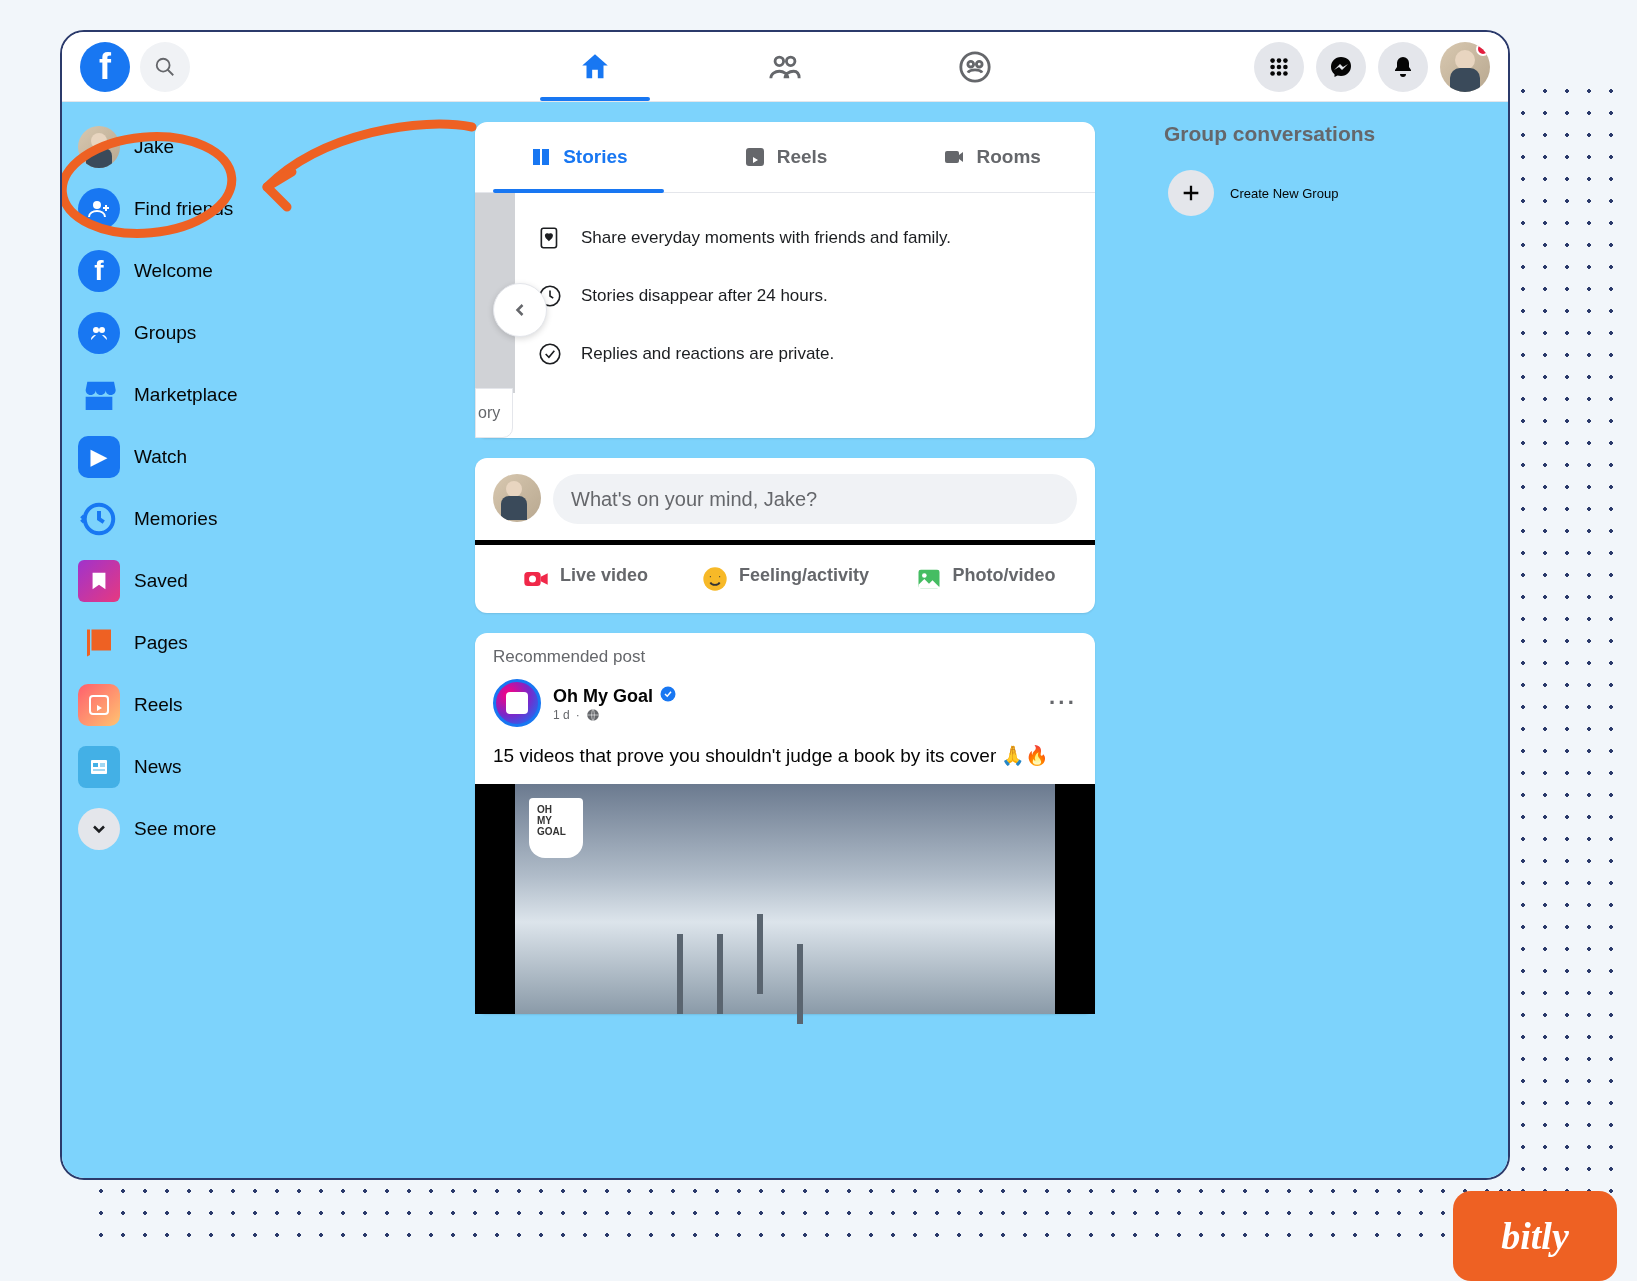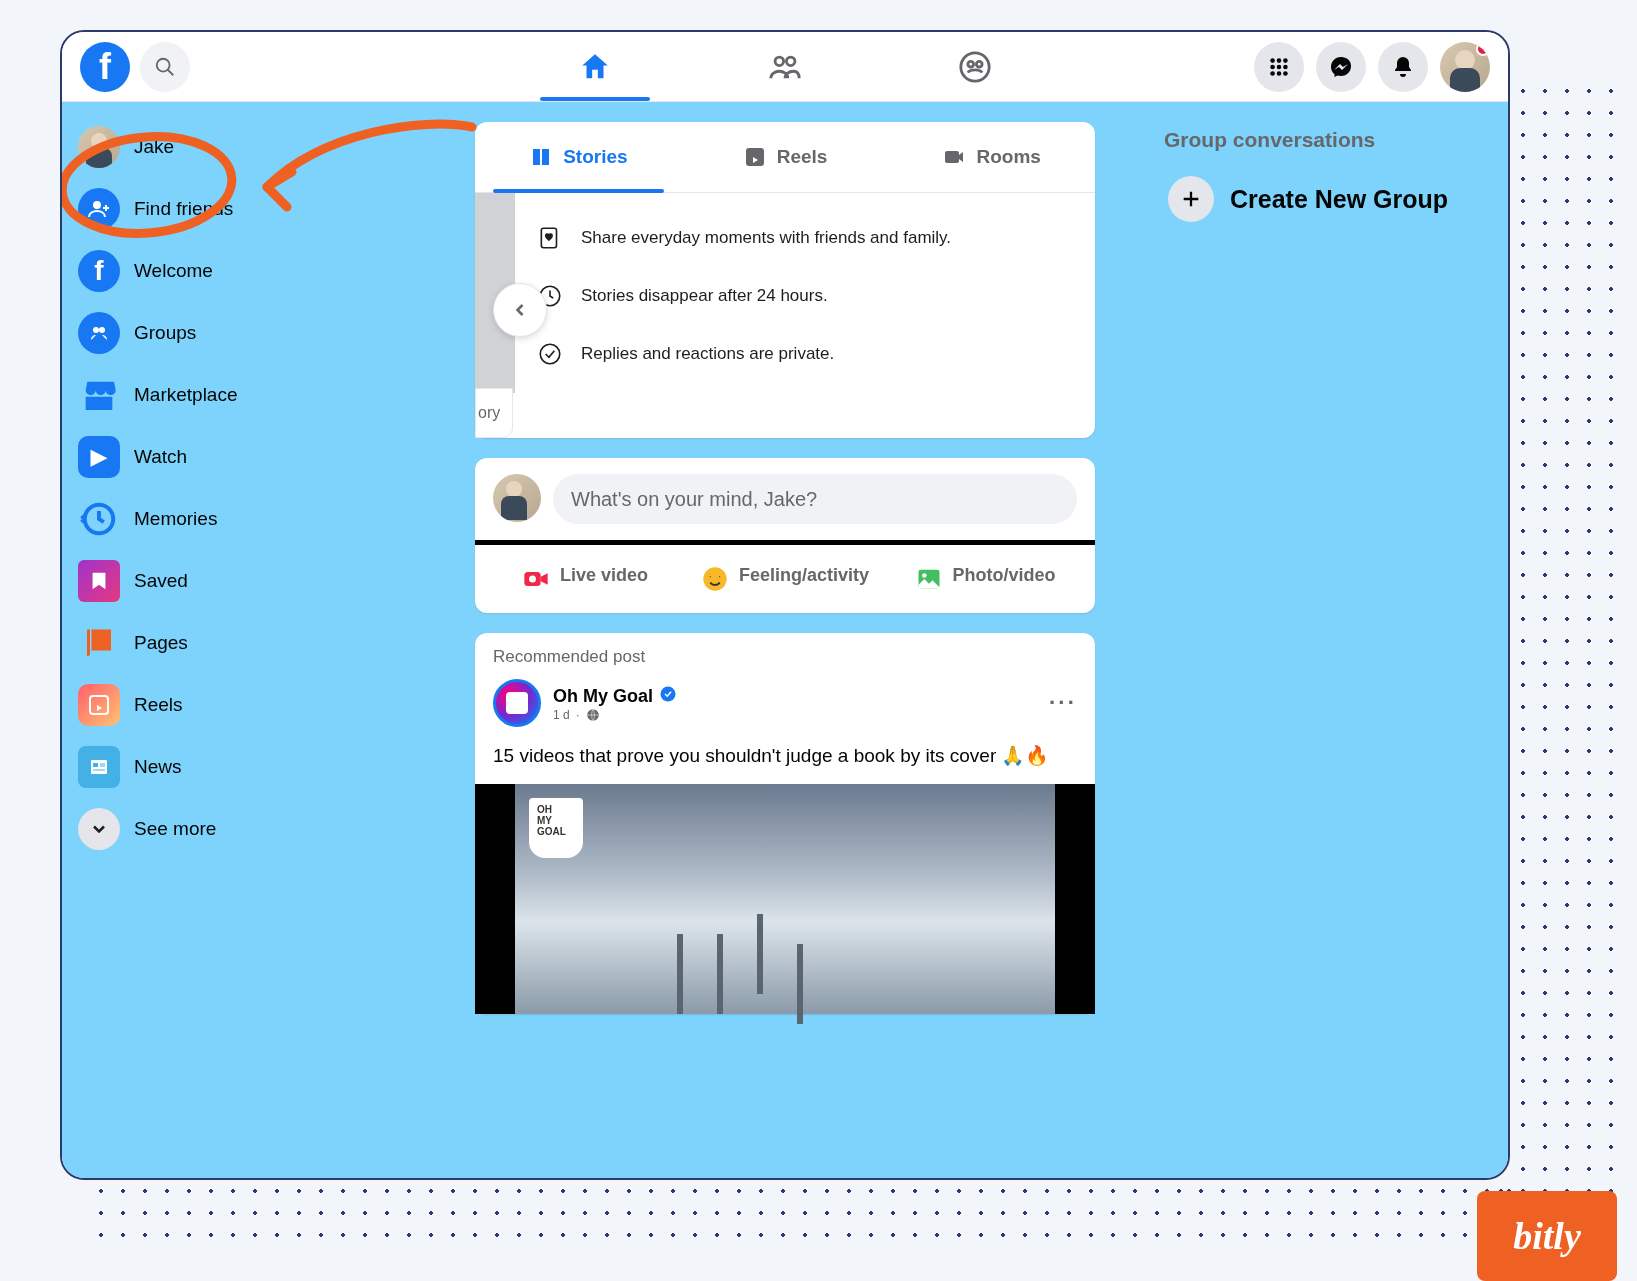--- a/index.html
+++ b/index.html
@@ -268,55 +268,55 @@
 .watermark {
   position: absolute; top: 14px; left: 14px;
   width: 54px; height: 60px;
   background: #fff; border-radius: 4px 4px 16px 16px;
   padding: 6px 8px;
   font-size: 10px; font-weight: 800; color: #333;
   line-height: 1.1;
 }
 
 .rightcol {
-  width: 360px; padding: 20px 16px; margin-top: 6px;
+  width: 360px; padding: 20px 16px;
 }
 .rc-header { font-size: 21px; font-weight: 600; color: #65676b; margin-bottom: 14px; }
 .rc-item {
   display: flex; align-items: center; gap: 16px;
   padding: 10px 4px; border-radius: 10px; cursor: pointer;
 }
 .rc-icon {
   width: 46px; height: 46px; border-radius: 50%;
   background: #e4e6eb; display: flex; align-items: center; justify-content: center;
   font-size: 24px; color: #050505;
 }
-.rc-label { font-size: 25px; color: #050505; font-weight: 700; }
+.rc-label { font-size: 13px; color: #050505; font-weight: 400; }
 
 .annot-circle {
   position: absolute;
   top: 95px; left: -15px;
   width: 200px; height: 115px;
   z-index: 10;
   pointer-events: none;
 }
 .annot-arrow {
   position: absolute;
   top: 80px; left: 180px;
   width: 250px; height: 110px;
   z-index: 10;
   pointer-events: none;
 }
 
 .bitly {
   position: absolute;
   bottom: 0; right: 20px;
-  width: 140px; height: 90px;
+  width: 164px; height: 90px;
   background: #ee6123;
-  border-radius: 8px;
+  border-radius: 18px;
   display: flex; align-items: center; justify-content: center;
   color: #fff; font-weight: 700; font-size: 38px;
   font-style: italic;
   z-index: 5;
   font-family: Georgia, serif;
 }
 </style>
 </head>
 <body>
 

